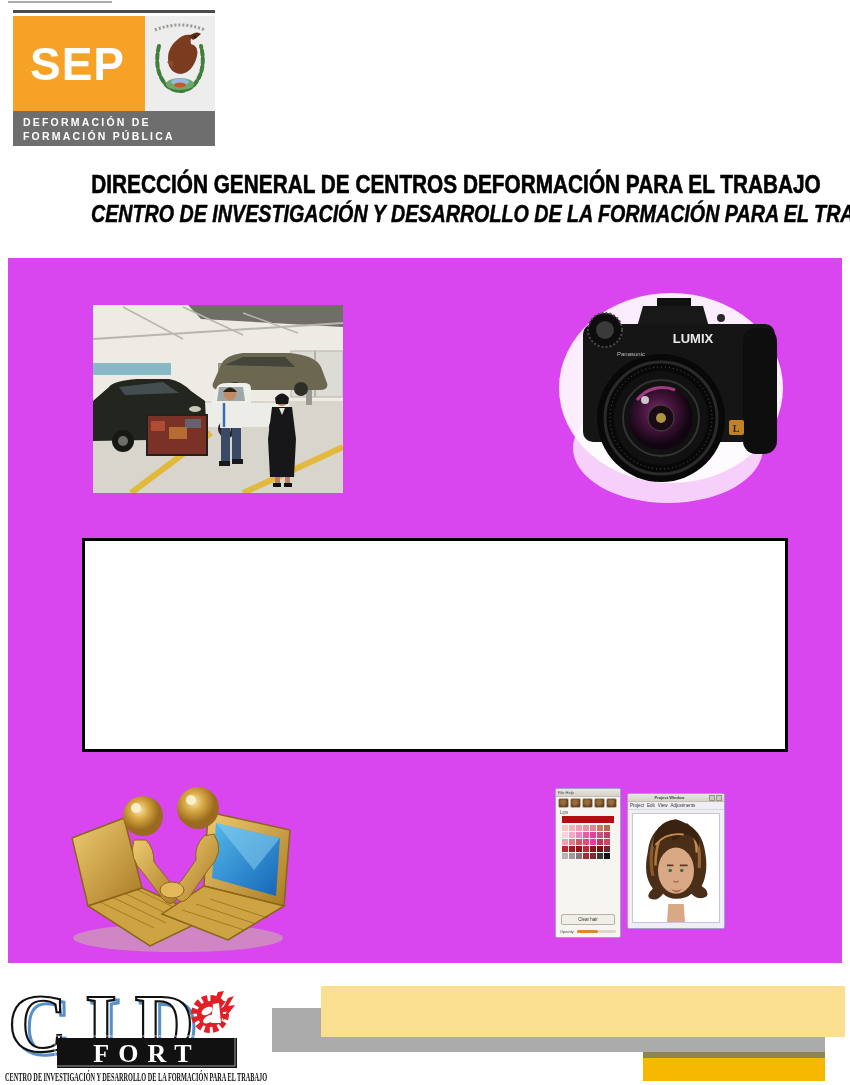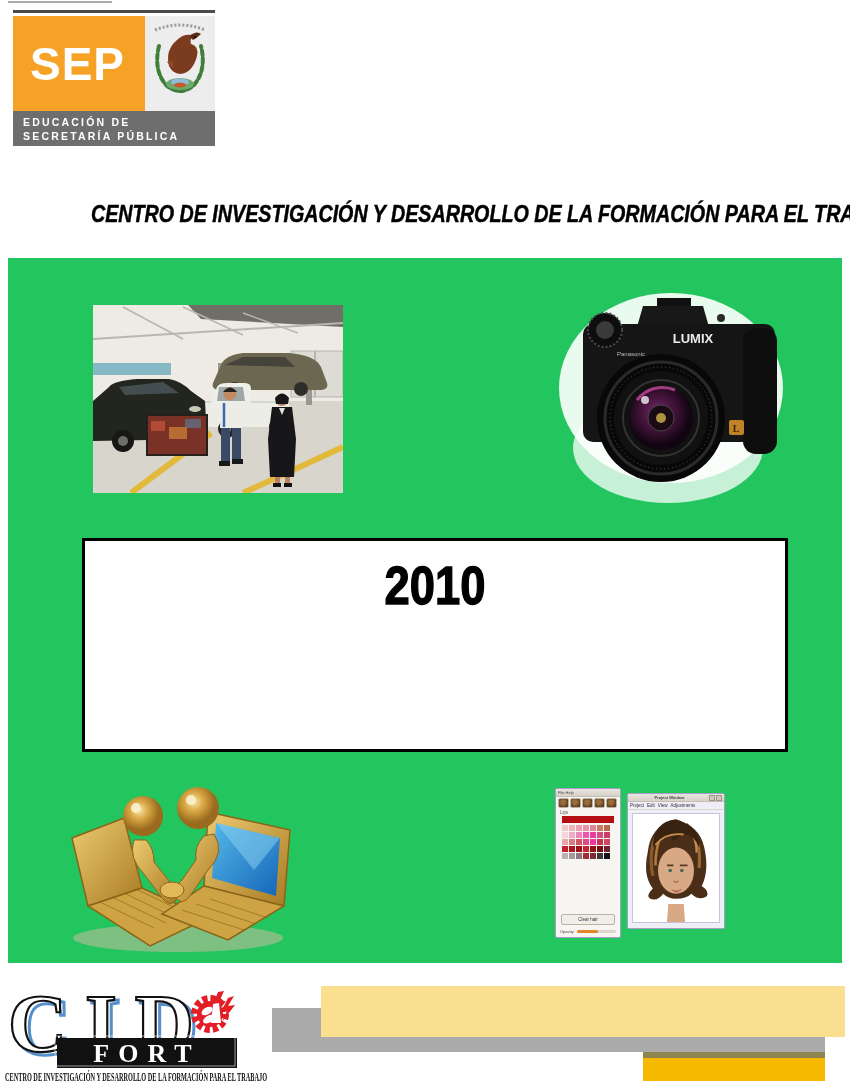--- a/index.html
+++ b/index.html
@@ -25,21 +25,21 @@
 
   
   #header-line1{left:0;top:169px;width:850px;text-align:center;font-size:26px;font-weight:bold;
                 color:#000;-webkit-text-stroke:0.6px #000;}
   #header-line1 .condense{transform:scaleX(0.80);}
   #header-line2{left:0;top:200px;width:850px;text-align:center;font-size:24px;font-weight:bold;
                 font-style:italic;color:#000;-webkit-text-stroke:0.5px #000;}
   #header-line2 .condense{transform:scaleX(0.82);}
 
   
-  #gray-panel{left:8px;top:258px;width:834px;height:705px;background:#22c55e;}
+  #gray-panel{left:8px;top:258px;width:834px;height:705px;background:#d946ef;}
 
   #workshop-photo{left:85px;top:47px;width:250px;height:188px;}
   #camera-pic{left:545px;top:30px;width:245px;height:220px;}
 
   
   #title-box{left:74px;top:280px;width:706px;height:214px;background:#fff;border:3px solid #000;
              box-sizing:border-box;text-align:center;padding-top:12px;}
   .title-line{font-size:54px;font-weight:bold;color:#000;line-height:65px;
               -webkit-text-stroke:1.4px #000;}
   .title-line .condense{transform:scaleX(0.84);}
@@ -107,26 +107,29 @@
         <ellipse cx="35" cy="66" rx="9" ry="3.5" fill="#8FBDE0"></ellipse>
         <ellipse cx="35" cy="69" rx="6" ry="2.5" fill="#C85A2A"></ellipse>
         <path d="M24,50 Q20,34 32,24 Q40,16 50,20 Q44,22 46,28 Q54,30 52,40 Q48,56 36,58 Q28,58 24,50 Z" fill="#7A3B1E"></path>
         <path d="M44,20 Q52,14 56,18 Q52,22 48,24 Z" fill="#5C2B14"></path>
         <circle cx="50" cy="21" r="1.2" fill="#2A1208"></circle>
         <path d="M22,46 Q30,42 28,52 Z" fill="#8F4A26"></path>
         <path d="M10,14 Q35,4 60,14" fill="none" stroke="#9A9A94" stroke-width="3" stroke-dasharray="2 2"></path>
       </svg>
     </div>
     <div class="abs" id="sep-caption">
-      <div>EDUCACIÓN DE</div>
-      <div>SECRETARÍA PÚBLICA</div>
+      <div>DEFORMACIÓN DE</div>
+      <div>FORMACIÓN PÚBLICA</div>
     </div>
   </div>
 
 
+  <div class="abs" id="header-line1">
+    <span class="condense">DIRECCIÓN GENERAL DE CENTROS DEFORMACIÓN PARA EL TRABAJO</span>
+  </div>
   <div class="abs" id="header-line2">
     <span class="condense">CENTRO DE INVESTIGACIÓN Y DESARROLLO DE LA FORMACIÓN PARA EL TRABAJO0</span>
   </div>
 
   <div class="abs" id="gray-panel">
 
     <svg class="abs" id="workshop-photo" viewBox="0 0 250 188">
       <rect width="250" height="100" fill="#EDEBE4"></rect>
       <rect y="96" width="250" height="92" fill="#D8D5CC"></rect>
       <polygon points="95,0 250,0 250,22 108,14" fill="#6F6F68"></polygon>
@@ -210,23 +213,20 @@
       <circle cx="108" cy="130" r="32" fill="url(#lensGrad)"></circle>
       <path d="M84,112 A32,32 0 0,1 122,102" fill="none" stroke="#C2489A" stroke-width="3" opacity="0.8"></path>
       <circle cx="108" cy="130" r="13" fill="#1A0A14" stroke="#444444"></circle>
       <circle cx="108" cy="130" r="5" fill="#AD9440"></circle>
       <circle cx="92" cy="112" r="4" fill="#FFFFFF" opacity="0.75"></circle>
       <rect x="176" y="132" width="15" height="15" rx="2" fill="#C08228"></rect>
       <text x="183" y="144" text-anchor="middle" font-family="Liberation Serif, serif" font-size="10" font-weight="bold" fill="#3A2408">L</text>
     </svg>
 
     <div class="abs" id="title-box">
-      <div class="title-line">
-        <span class="condense">2010</span>
-      </div>
     </div>
 
     <svg class="abs" id="gold-figures" viewBox="0 0 240 180">
       <defs>
         <radialGradient id="goldHead" cx="40%" cy="35%">
           <stop offset="0%" stop-color="#F8E8B0"></stop>
             <stop offset="45%" stop-color="#D9A845"></stop>
           <stop offset="100%" stop-color="#9A6B1E"></stop>
         </radialGradient>
         <linearGradient id="goldBody" x1="0" y1="0" x2="1" y2="1">

